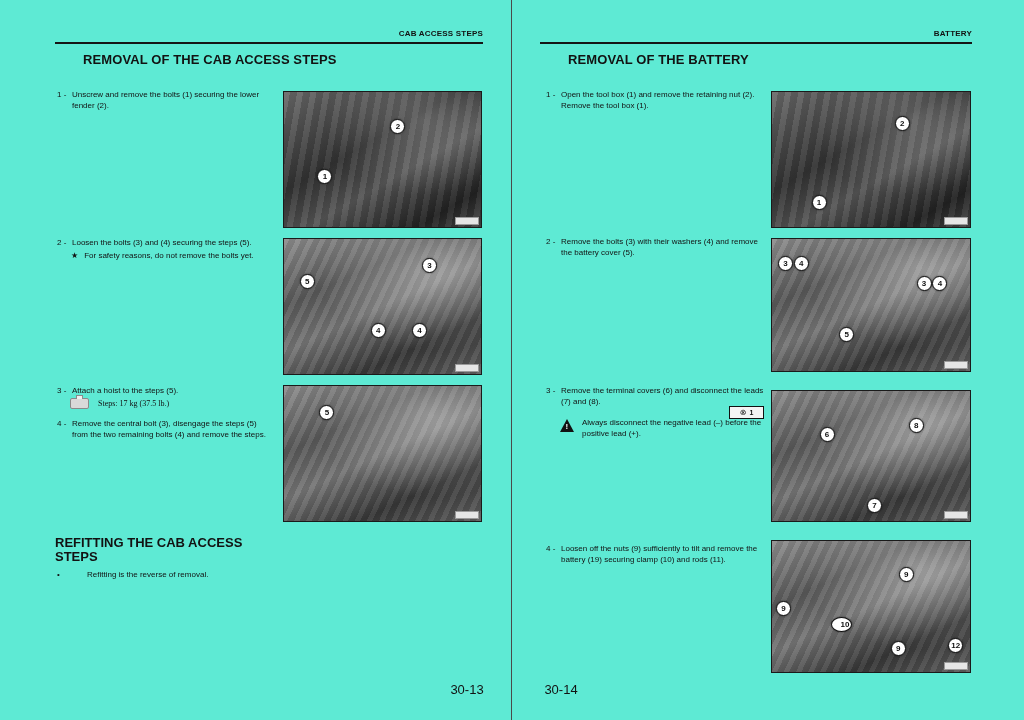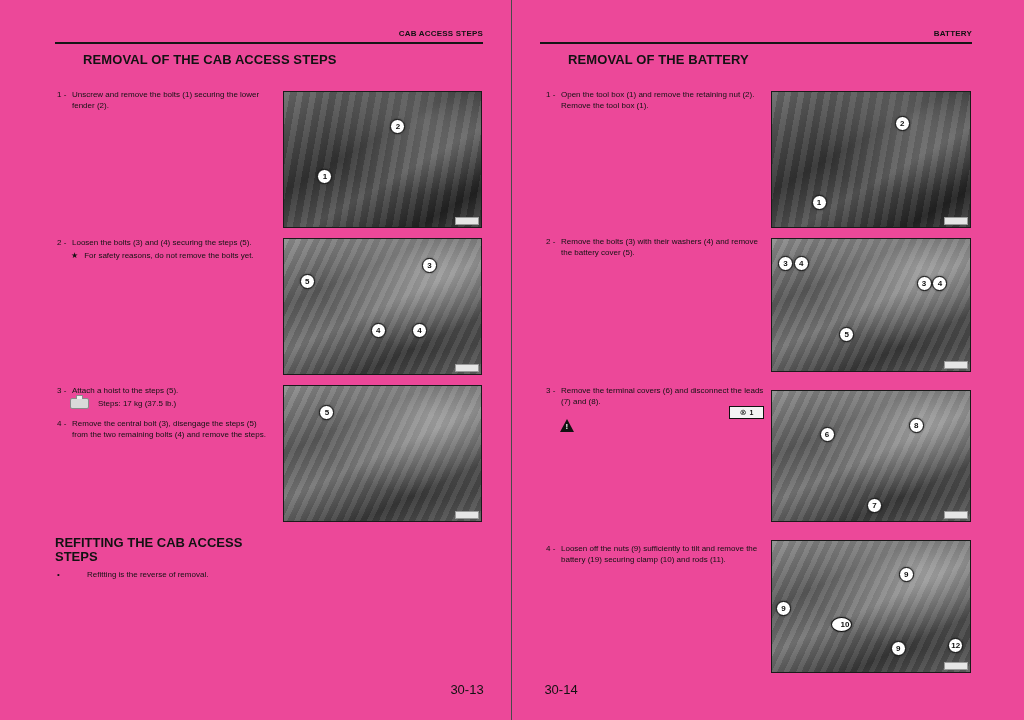--- a/index.html
+++ b/index.html
@@ -1,16 +1,16 @@
 <!DOCTYPE html>
 <html><head>
 <meta charset="utf-8">
 <style>
   html,body{margin:0;padding:0;background:#ffffff;}
-  .spread{position:relative;width:1024px;height:720px;background:#ec4899;overflow:hidden;
+  .spread{position:relative;width:1024px;height:720px;background:#5eead4;overflow:hidden;
           font-family:"Liberation Sans",sans-serif;color:#121212;}
   .divider{position:absolute;left:511px;top:0;width:1px;height:720px;background:#4a4a4a;}
 
   
   .running{position:absolute;top:27px;height:15px;border-bottom:2px solid #151515;
            font-size:8px;font-weight:bold;text-align:right;line-height:14px;letter-spacing:.2px;}
   .running.l{left:55px;width:428px;}
   .running.r{left:540px;width:432px;}
 
   
@@ -24,21 +24,21 @@
   .step-num{flex:none;width:15px;font-size:8px;line-height:10.5px;}
   .step-text{font-size:8px;line-height:10.5px;}
   .step.l .step-text{width:197px;}
   .step.r .step-text{width:206px;}
   .s1l{left:57px;top:90px;} .s2l{left:57px;top:238px;} .s3l{left:57px;top:386px;} .s4l{left:57px;top:419px;}
   .s1r{left:546px;top:90px;} .s2r{left:546px;top:237px;} .s3r{left:546px;top:386px;} .s4r{left:546px;top:544px;}
 
   .note-star{position:absolute;left:71px;top:251px;display:flex;gap:6px;font-size:8px;line-height:10.5px;width:190px;}
   .star{flex:none;font-size:8px;}
 
-  .weight-row{position:absolute;left:70px;top:398px;display:flex;align-items:center;gap:9px;font-size:8px;}
+  .weight-row{position:absolute;left:70px;top:398px;display:flex;align-items:center;gap:9px;font-size:8px;font-family:Liberation Serif, serif;}
   .weight-icon{position:relative;flex:none;width:17px;height:9px;background:#d9d9d9;border:1px solid #8a8a8a;border-radius:2px;}
   .weight-icon::before{content:"";position:absolute;left:5px;top:-4px;width:5px;height:3px;
                        border:1px solid #8a8a8a;border-bottom:none;background:#efefef;}
 
   .refit-row{position:absolute;left:57px;top:570px;display:flex;font-size:8px;line-height:10.5px;}
   .refit-row .bullet{flex:none;width:30px;}
 
   .tool-badge{position:absolute;left:729px;top:406px;width:33px;height:11px;border:1px solid #111;
               background:#f4f4f4;display:flex;align-items:center;justify-content:center;gap:3px;
               font-size:7px;font-weight:bold;line-height:1;}
@@ -154,20 +154,21 @@
   <div class="step r s3r">
     <span class="step-num">3 -</span>
     <span class="step-text">Remove the terminal covers (6) and disconnect the leads (7) and (8).</span>
   </div>
   <div class="tool-badge">
     <span class="tool-glyph">⊗</span>
     <span>1</span>
   </div>
   <div class="warn-row">
     <span class="warn-tri"></span>
+    <span>Always disconnect the negative lead (–) before the positive lead (+).</span>
   </div>
 
   <div class="step r s4r">
     <span class="step-num">4 -</span>
     <span class="step-text">Loosen off the nuts (9) sufficiently to tilt and remove the battery (19) securing clamp (10) and rods (11).</span>
   </div>
 
   <div class="fig dark fr1">
     <span class="ref-label"></span>
   <span class="callout" style="left: 62%; top: 18%;">2</span>

